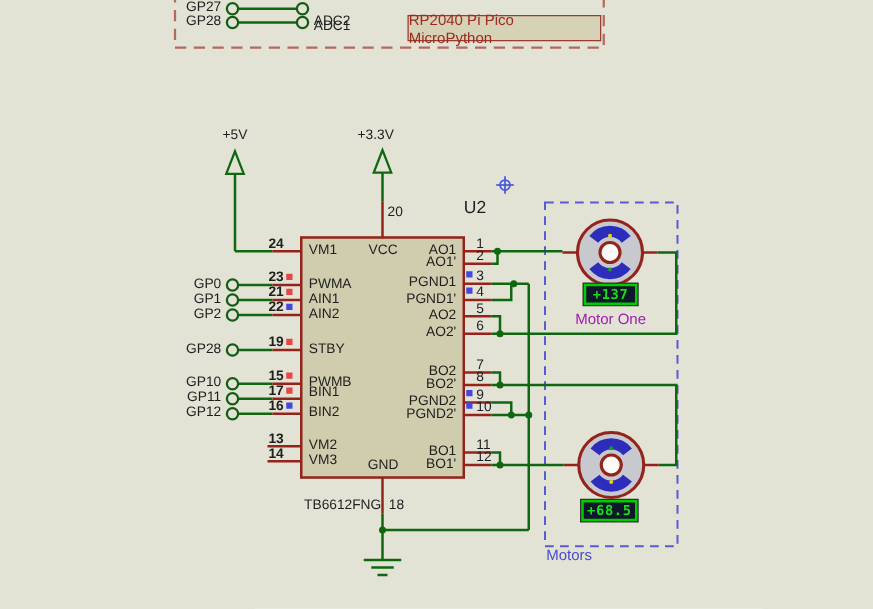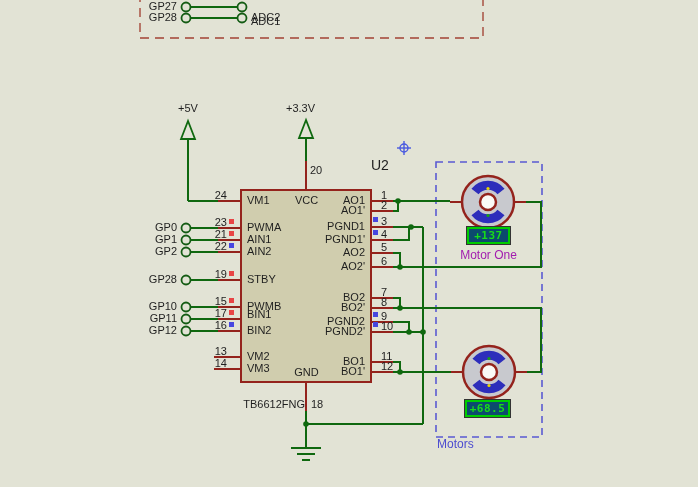--- a/index.html
+++ b/index.html
@@ -3,56 +3,59 @@
 <meta charset="utf-8">
 <style>
   html,body{margin:0;padding:0;}
   .canvas{
     position:relative; width:698px; height:487px; overflow:hidden;
     background:#e2e3d5;
     font-family:"Liberation Sans",sans-serif;
   }
   .t{position:absolute; font:11px "Liberation Sans",sans-serif; color:#1f1f1f;
      white-space:nowrap; line-height:11px;}
-  .num{width:31px; text-align:right;}
+  .num{width:31px; text-align:right;font-weight:bold;}
   .rnum{width:18px; text-align:left;}
   .gp{width:49px; text-align:right;}
   .rinner{width:95px; text-align:right;}
   .cinner{width:33px; text-align:center;}
   .blue-t{color:#4c4cd0;}
   .chip{
     position:absolute; left:240px; top:189px; width:132px; height:194px;
     background:#d0cdae; border:2px solid #94231c; box-sizing:border-box;
   }
   .modlabel{
     position:absolute; left:326px; top:12px; width:155px; height:21px;
     background:#d5d2b6; border:1px solid #9a3c30; box-sizing:border-box;
     display:flex; align-items:center; justify-content:center;
     font:12px "Liberation Sans",sans-serif; color:#9c2a21;
   }
   .sq{position:absolute; width:5px; height:5px;}
   .sq[data-sq="red"]{background:#e84545;}
   .sq[data-sq="blue"]{background:#4747e0;}
   .lcd{
-    position:absolute; background:#0c4a6e; border:2px solid #00cc00;
+    position:absolute; background:#0f172a; border:2px solid #00cc00;
     box-shadow:0 0 0 1px #333; box-sizing:border-box;
     display:flex; align-items:center; justify-content:center;
     font:bold 11px "DejaVu Sans Mono",monospace; color:#18dd18; letter-spacing:.5px;
   }
   .mname{position:absolute; width:101px; text-align:center;
     font:12px "Liberation Sans",sans-serif; color:#a21caf;}
   svg{position:absolute; left:0; top:0;}
 </style>
 </head>
 <body>
 
 <div class="canvas">
 
   <div class="chip"></div>
 
+  <div class="modlabel">
+    <span>RP2040 Pi Pico MicroPython</span>
+  </div>
 
   <svg width="698" height="487">
 
     <rect x="140" y="-20" width="343" height="58" fill="none" stroke="#b26a5c" stroke-width="1.8" stroke-dasharray="9,6"></rect>
 
     <rect x="436" y="162" width="106" height="275" fill="none" stroke="#5a5ad2" stroke-width="1.6" stroke-dasharray="7,5"></rect>
 
     <g stroke="#0f680f" stroke-width="2">
       <line x1="191" y1="7" x2="237" y2="7"></line>
       <line x1="191" y1="18" x2="237" y2="18"></line>

